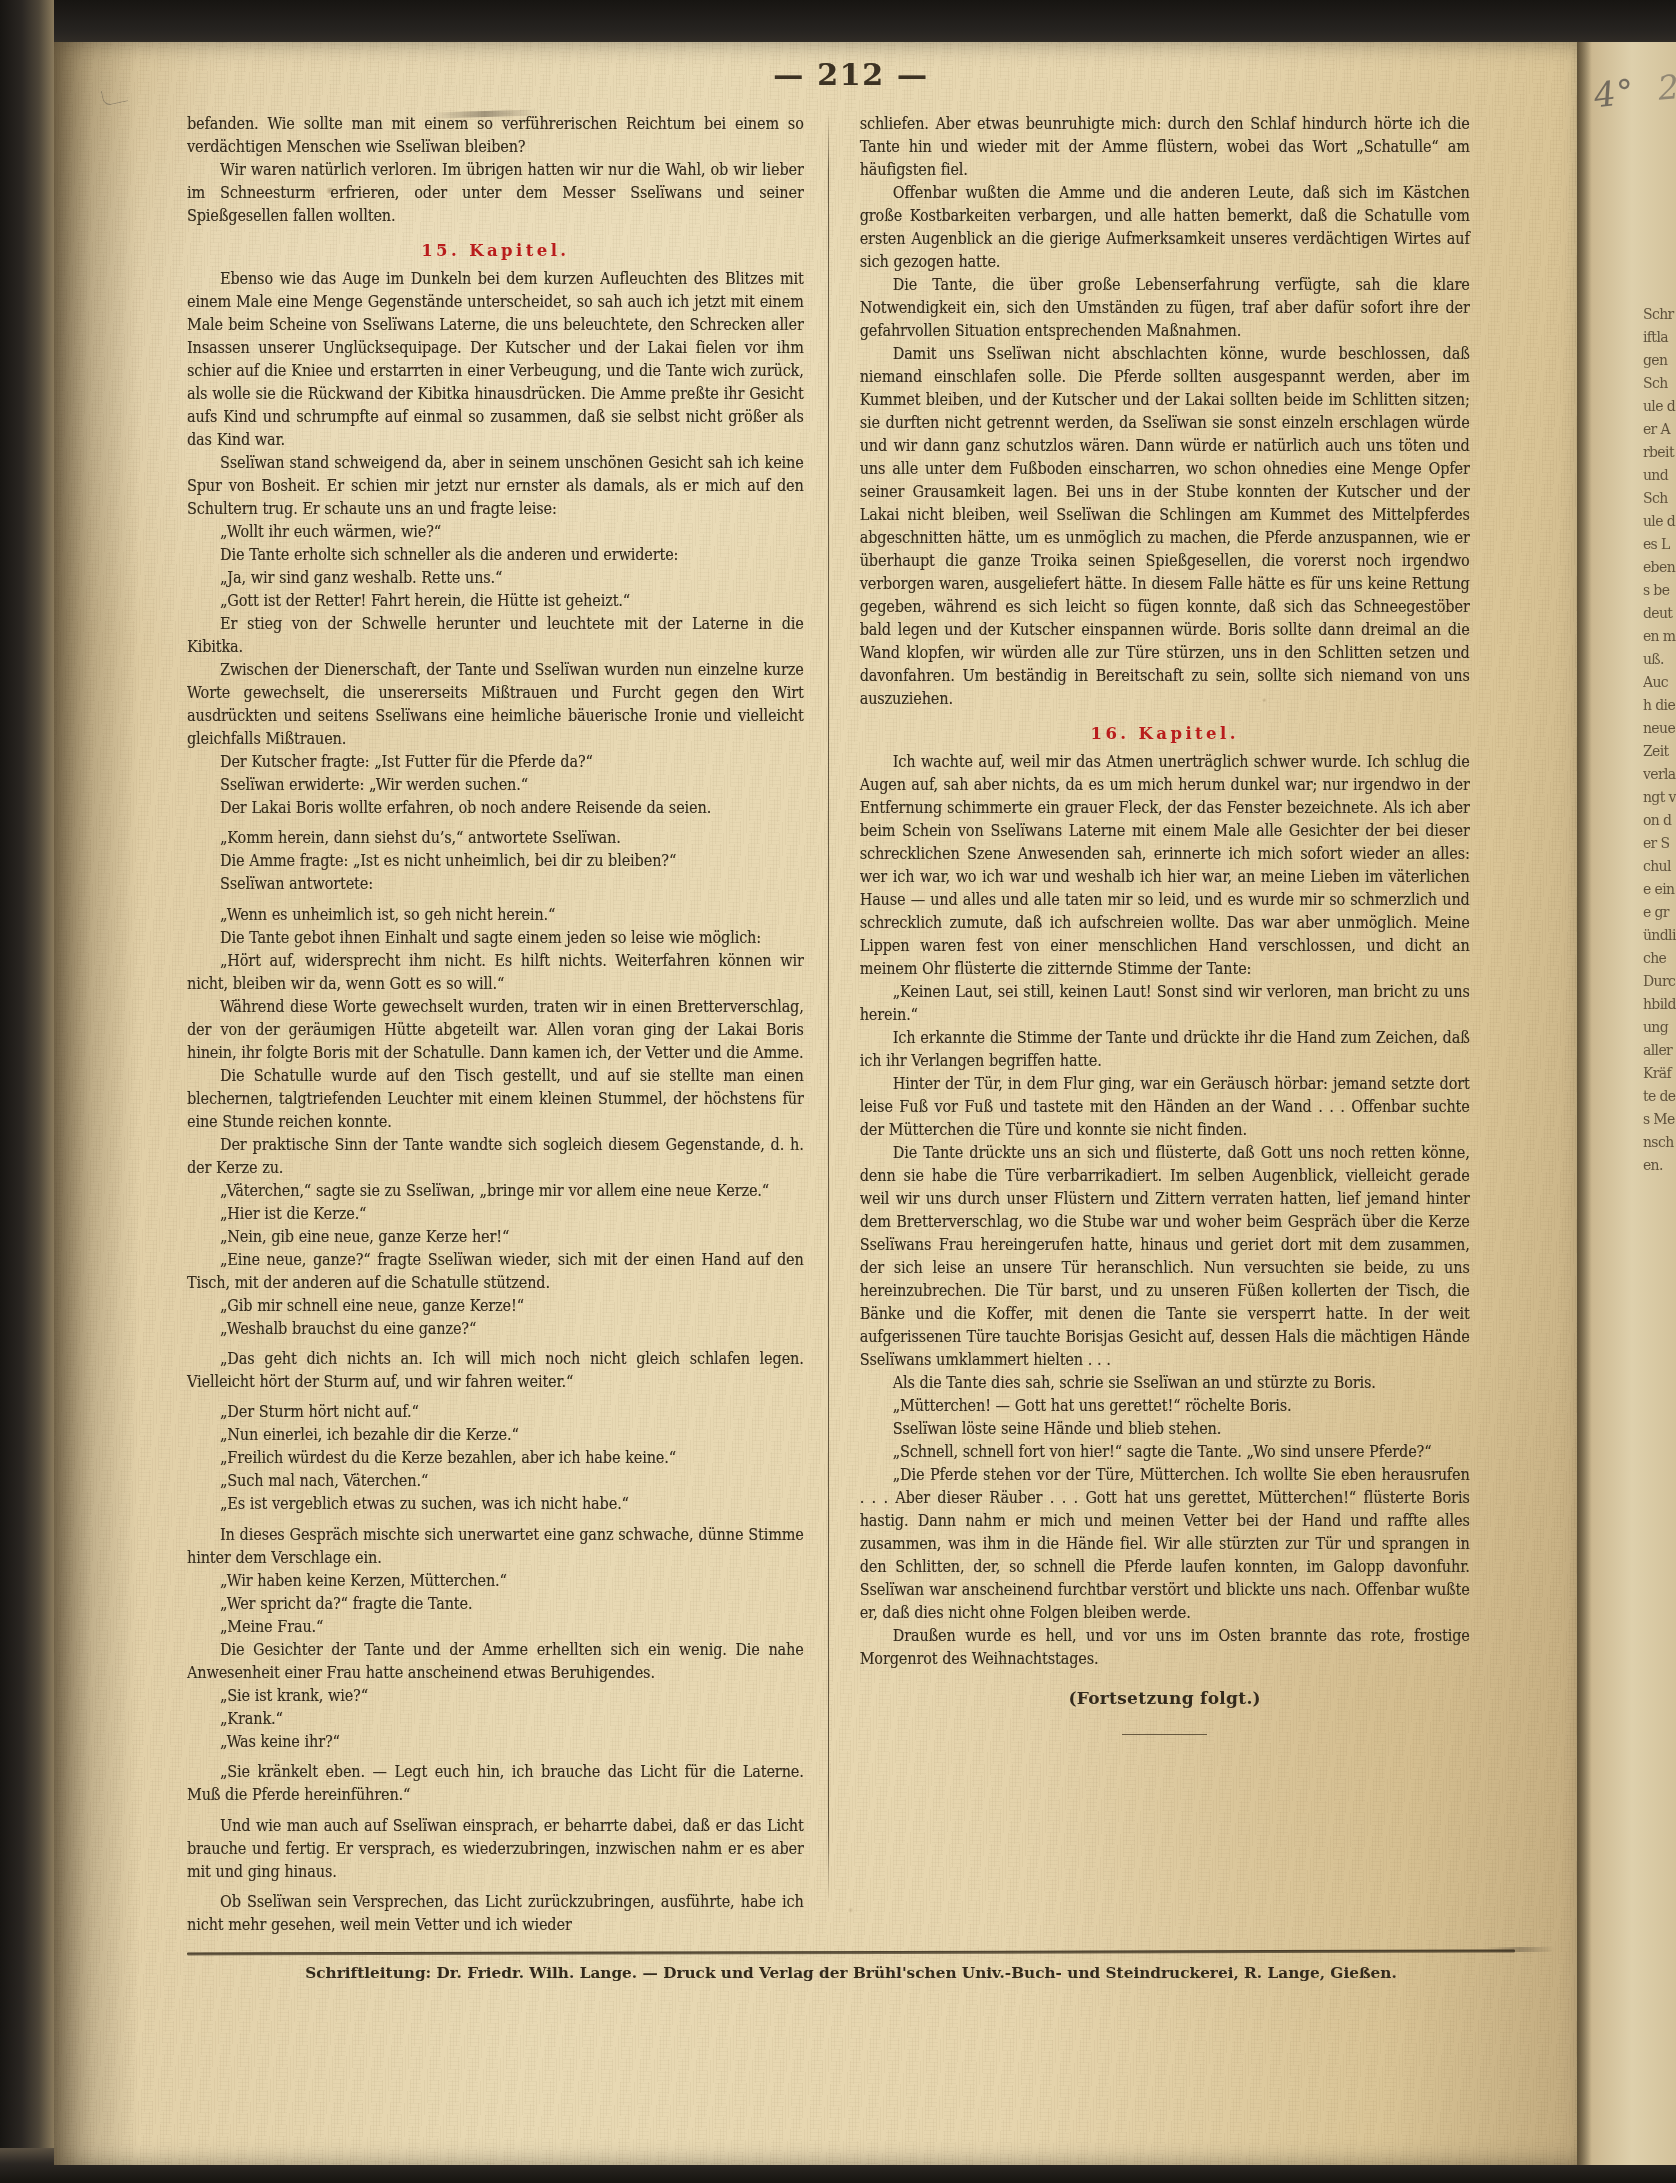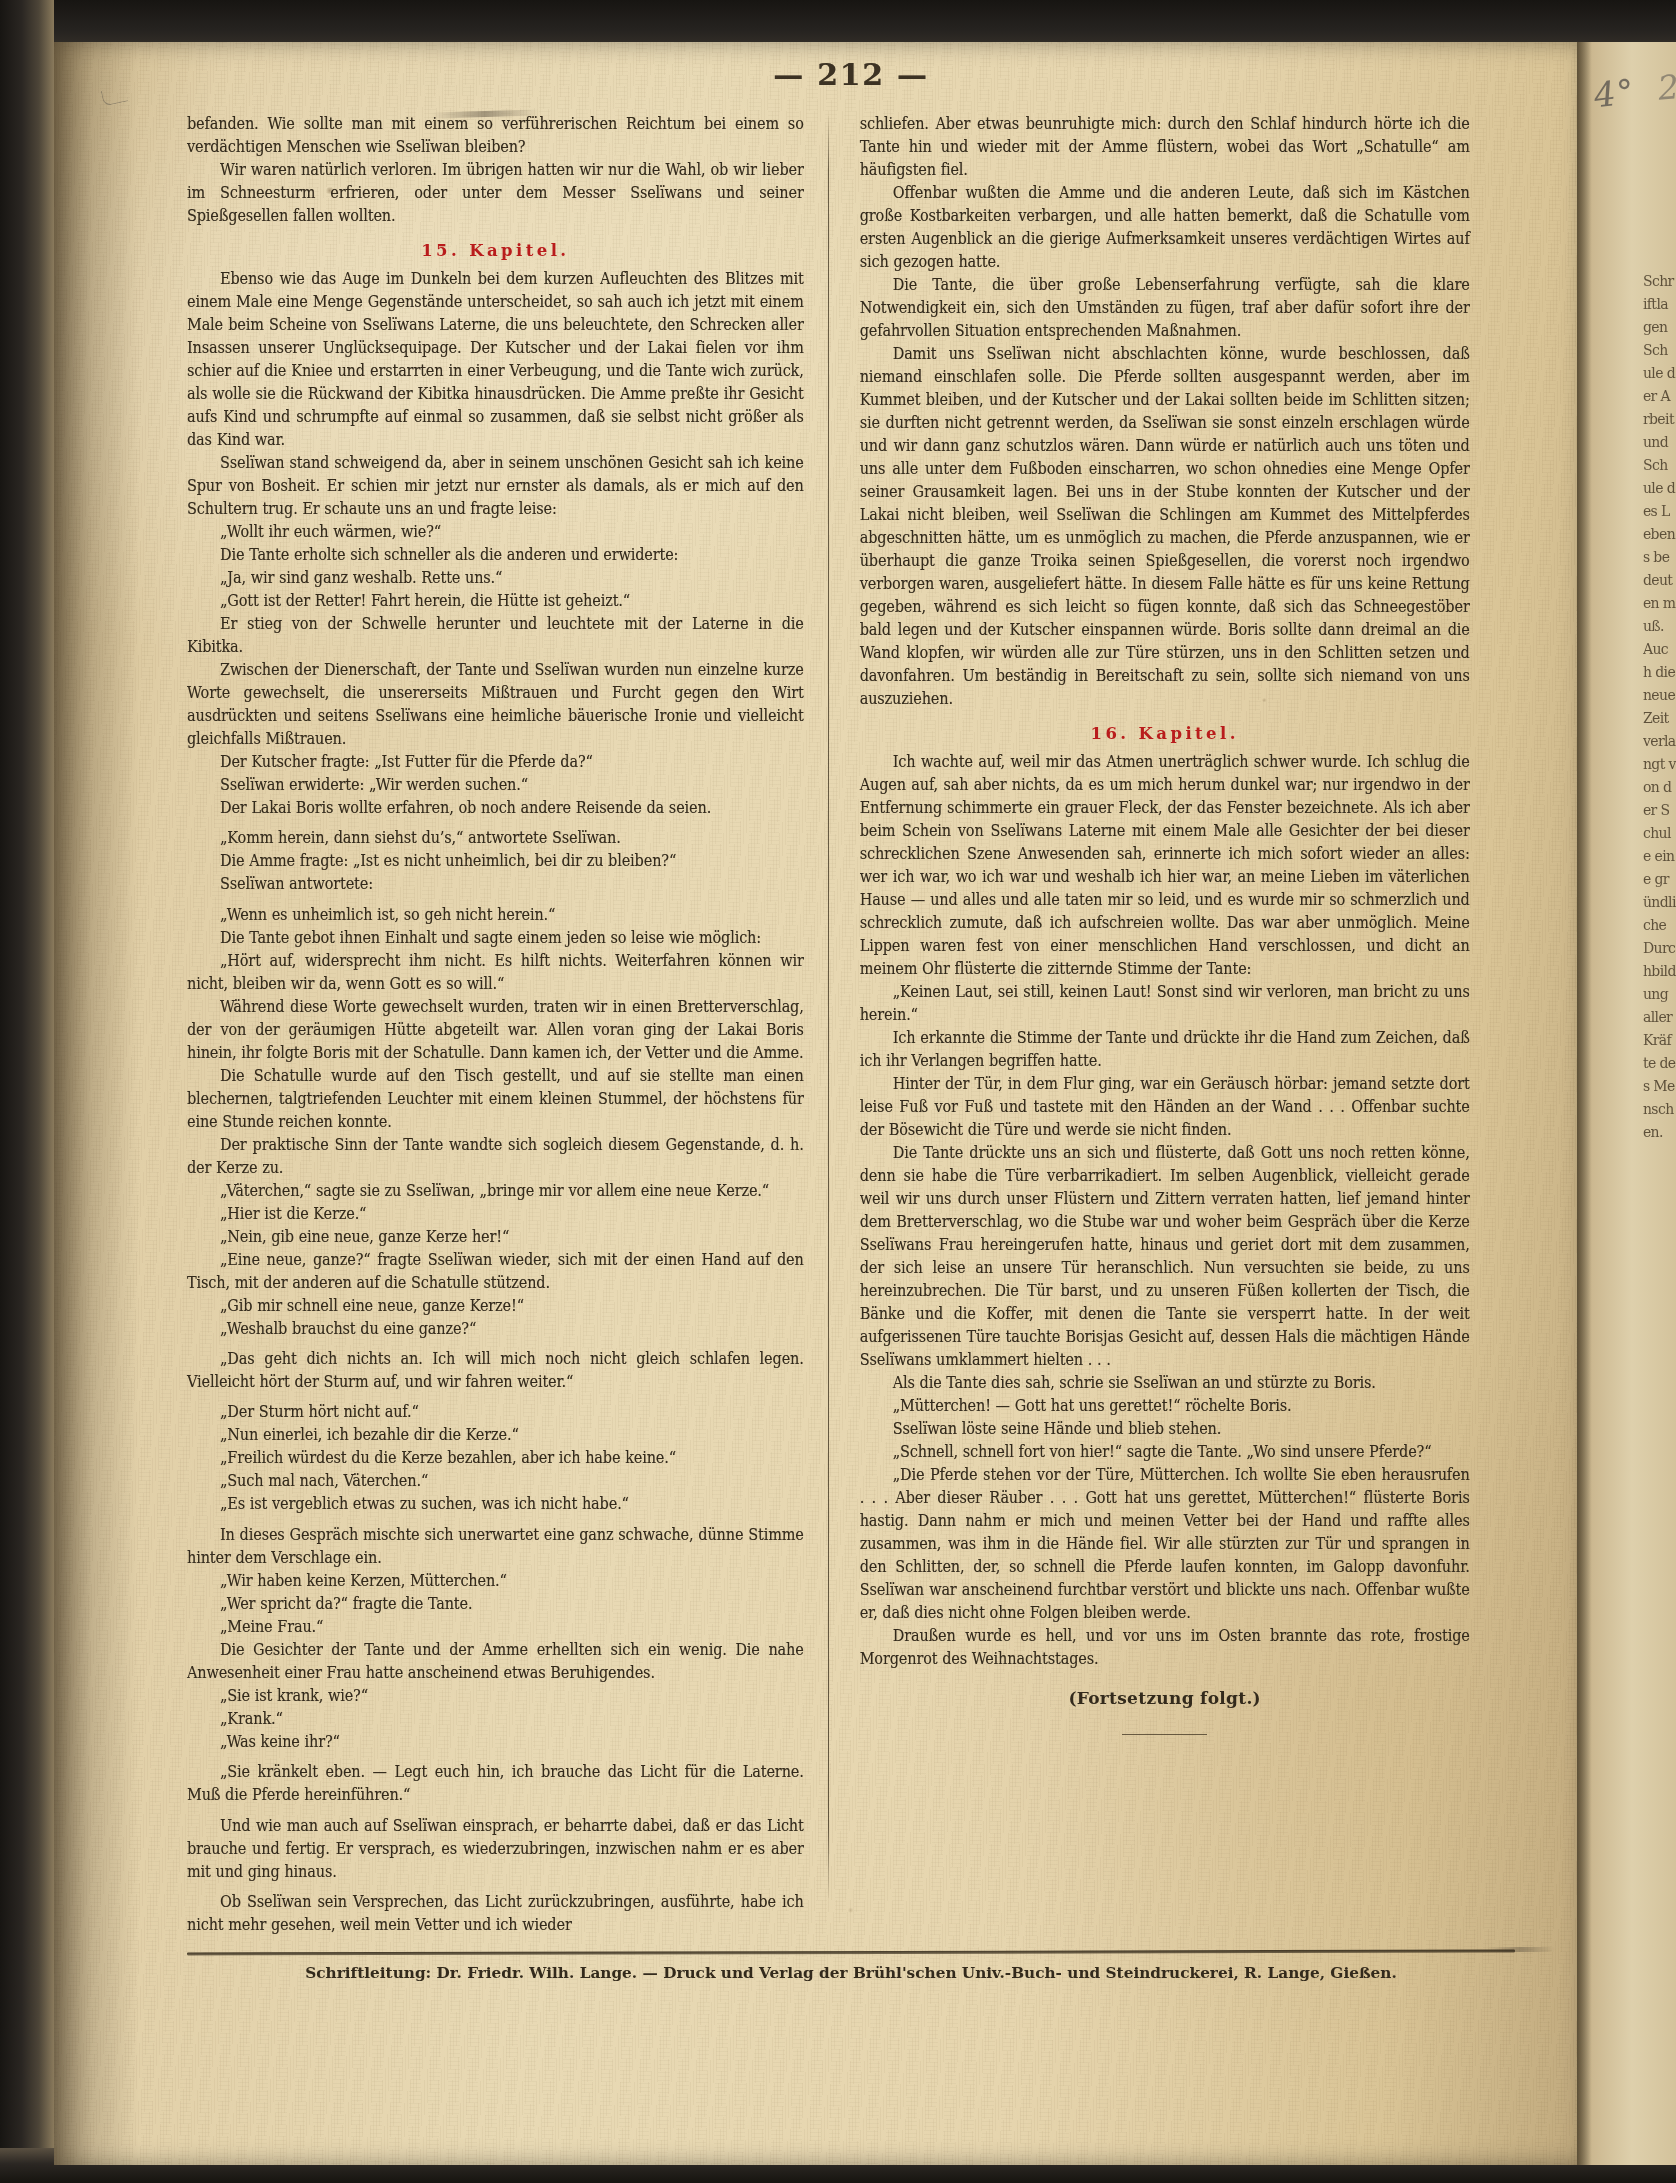--- a/index.html
+++ b/index.html
@@ -72,21 +72,21 @@
     position: absolute; left: 1577px; top: 42px; width: 100px; height: 2123px;
     background: linear-gradient(90deg,#9b8a66 0%, #cbb78f 14%, #ded0ac 55%, #d3c29b 100%);
     overflow: hidden;
   }
   .next-leaf .edge-shadow {
     position:absolute; left:0; top:0; width:14.8px; height:100%;
     background: linear-gradient(90deg, rgba(40,30,15,.55), rgba(40,30,15,0));
   }
   
   .bleed-col {
-    position: absolute; right: 1.1px; top: 228px; width: 33px;
+    position: absolute; right: 1.1px; top: 261px; width: 33px;
     font-family: "DejaVu Serif", serif;
     font-size: 14px; line-height: 23px;
     color: rgba(62,50,32,.80);
     overflow: hidden; height: 1646px;
     letter-spacing: -0.6px;
     word-break: break-all;
   }
 
   
   .page-block {
@@ -316,21 +316,21 @@
             <p class="para cont">schliefen. Aber etwas beunruhigte mich: durch den Schlaf hindurch hörte ich die Tante hin und wieder mit der Amme flüstern, wobei das Wort „Schatulle“ am häufigsten fiel.</p>
             <p class="para">Offenbar wußten die Amme und die anderen Leute, daß sich im Kästchen große Kostbarkeiten verbargen, und alle hatten bemerkt, daß die Schatulle vom ersten Augenblick an die gierige Aufmerksamkeit unseres verdächtigen Wirtes auf sich gezogen hatte.</p>
             <p class="para">Die Tante, die über große Lebenserfahrung verfügte, sah die klare Notwendigkeit ein, sich den Umständen zu fügen, traf aber dafür sofort ihre der gefahrvollen Situation entsprechenden Maßnahmen.</p>
             <p class="para">Damit uns Sselïwan nicht abschlachten könne, wurde beschlossen, daß niemand einschlafen solle. Die Pferde sollten ausgespannt werden, aber im Kummet bleiben, und der Kutscher und der Lakai sollten beide im Schlitten sitzen; sie durften nicht getrennt werden, da Sselïwan sie sonst einzeln erschlagen würde und wir dann ganz schutzlos wären. Dann würde er natürlich auch uns töten und uns alle unter dem Fußboden einscharren, wo schon ohnedies eine Menge Opfer seiner Grausamkeit lagen. Bei uns in der Stube konnten der Kutscher und der Lakai nicht bleiben, weil Sselïwan die Schlingen am Kummet des Mittelpferdes abgeschnitten hätte, um es unmöglich zu machen, die Pferde anzuspannen, wie er überhaupt die ganze Troika seinen Spießgesellen, die vorerst noch irgendwo verborgen waren, ausgeliefert hätte. In diesem Falle hätte es für uns keine Rettung gegeben, während es sich leicht so fügen konnte, daß sich das Schneegestöber bald legen und der Kutscher einspannen würde. Boris sollte dann dreimal an die Wand klopfen, wir würden alle zur Türe stürzen, uns in den Schlitten setzen und davonfahren. Um beständig in Bereitschaft zu sein, sollte sich niemand von uns auszuziehen.</p>
           </div>
         <div class="chapter">16. Kapitel.</div>
         <div id="col-right-body">
             <p class="para">Ich wachte auf, weil mir das Atmen unerträglich schwer wurde. Ich schlug die Augen auf, sah aber nichts, da es um mich herum dunkel war; nur irgendwo in der Entfernung schimmerte ein grauer Fleck, der das Fenster bezeichnete. Als ich aber beim Schein von Sselïwans Laterne mit einem Male alle Gesichter der bei dieser schrecklichen Szene Anwesenden sah, erinnerte ich mich sofort wieder an alles: wer ich war, wo ich war und weshalb ich hier war, an meine Lieben im väterlichen Hause — und alles und alle taten mir so leid, und es wurde mir so schmerzlich und schrecklich zumute, daß ich aufschreien wollte. Das war aber unmöglich. Meine Lippen waren fest von einer menschlichen Hand verschlossen, und dicht an meinem Ohr flüsterte die zitternde Stimme der Tante:</p>
             <p class="para">„Keinen Laut, sei still, keinen Laut! Sonst sind wir verloren, man bricht zu uns herein.“</p>
             <p class="para">Ich erkannte die Stimme der Tante und drückte ihr die Hand zum Zeichen, daß ich ihr Verlangen begriffen hatte.</p>
-            <p class="para">Hinter der Tür, in dem Flur ging, war ein Geräusch hörbar: jemand setzte dort leise Fuß vor Fuß und tastete mit den Händen an der Wand . . . Offenbar suchte der Bösewicht die Türe und werde sie nicht finden.</p>
+            <p class="para">Hinter der Tür, in dem Flur ging, war ein Geräusch hörbar: jemand setzte dort leise Fuß vor Fuß und tastete mit den Händen an der Wand . . . Offenbar suchte der Mütterchen die Türe und konnte sie nicht finden.</p>
             <p class="para">Die Tante drückte uns an sich und flüsterte, daß Gott uns noch retten könne, denn sie habe die Türe verbarrikadiert. Im selben Augenblick, vielleicht gerade weil wir uns durch unser Flüstern und Zittern verraten hatten, lief jemand hinter dem Bretterverschlag, wo die Stube war und woher beim Gespräch über die Kerze Sselïwans Frau hereingerufen hatte, hinaus und geriet dort mit dem zusammen, der sich leise an unsere Tür heranschlich. Nun versuchten sie beide, zu uns hereinzubrechen. Die Tür barst, und zu unseren Füßen kollerten der Tisch, die Bänke und die Koffer, mit denen die Tante sie versperrt hatte. In der weit aufgerissenen Türe tauchte Borisjas Gesicht auf, dessen Hals die mächtigen Hände Sselïwans umklammert hielten . . .</p>
             <p class="para">Als die Tante dies sah, schrie sie Sselïwan an und stürzte zu Boris.</p>
             <p class="para">„Mütterchen! — Gott hat uns gerettet!“ röchelte Boris.</p>
             <p class="para">Sselïwan löste seine Hände und blieb stehen.</p>
             <p class="para">„Schnell, schnell fort von hier!“ sagte die Tante. „Wo sind unsere Pferde?“</p>
             <p class="para">„Die Pferde stehen vor der Türe, Mütterchen. Ich wollte Sie eben herausrufen . . . Aber dieser Räuber . . . Gott hat uns gerettet, Mütterchen!“ flüsterte Boris hastig. Dann nahm er mich und meinen Vetter bei der Hand und raffte alles zusammen, was ihm in die Hände fiel. Wir alle stürzten zur Tür und sprangen in den Schlitten, der, so schnell die Pferde laufen konnten, im Galopp davonfuhr. Sselïwan war anscheinend furchtbar verstört und blickte uns nach. Offenbar wußte er, daß dies nicht ohne Folgen bleiben werde.</p>
             <p class="para">Draußen wurde es hell, und vor uns im Osten brannte das rote, frostige Morgenrot des Weihnachtstages.</p>
           </div>
         <div class="contd">(Fortsetzung folgt.)</div>
         <div class="tail-rule"></div>

